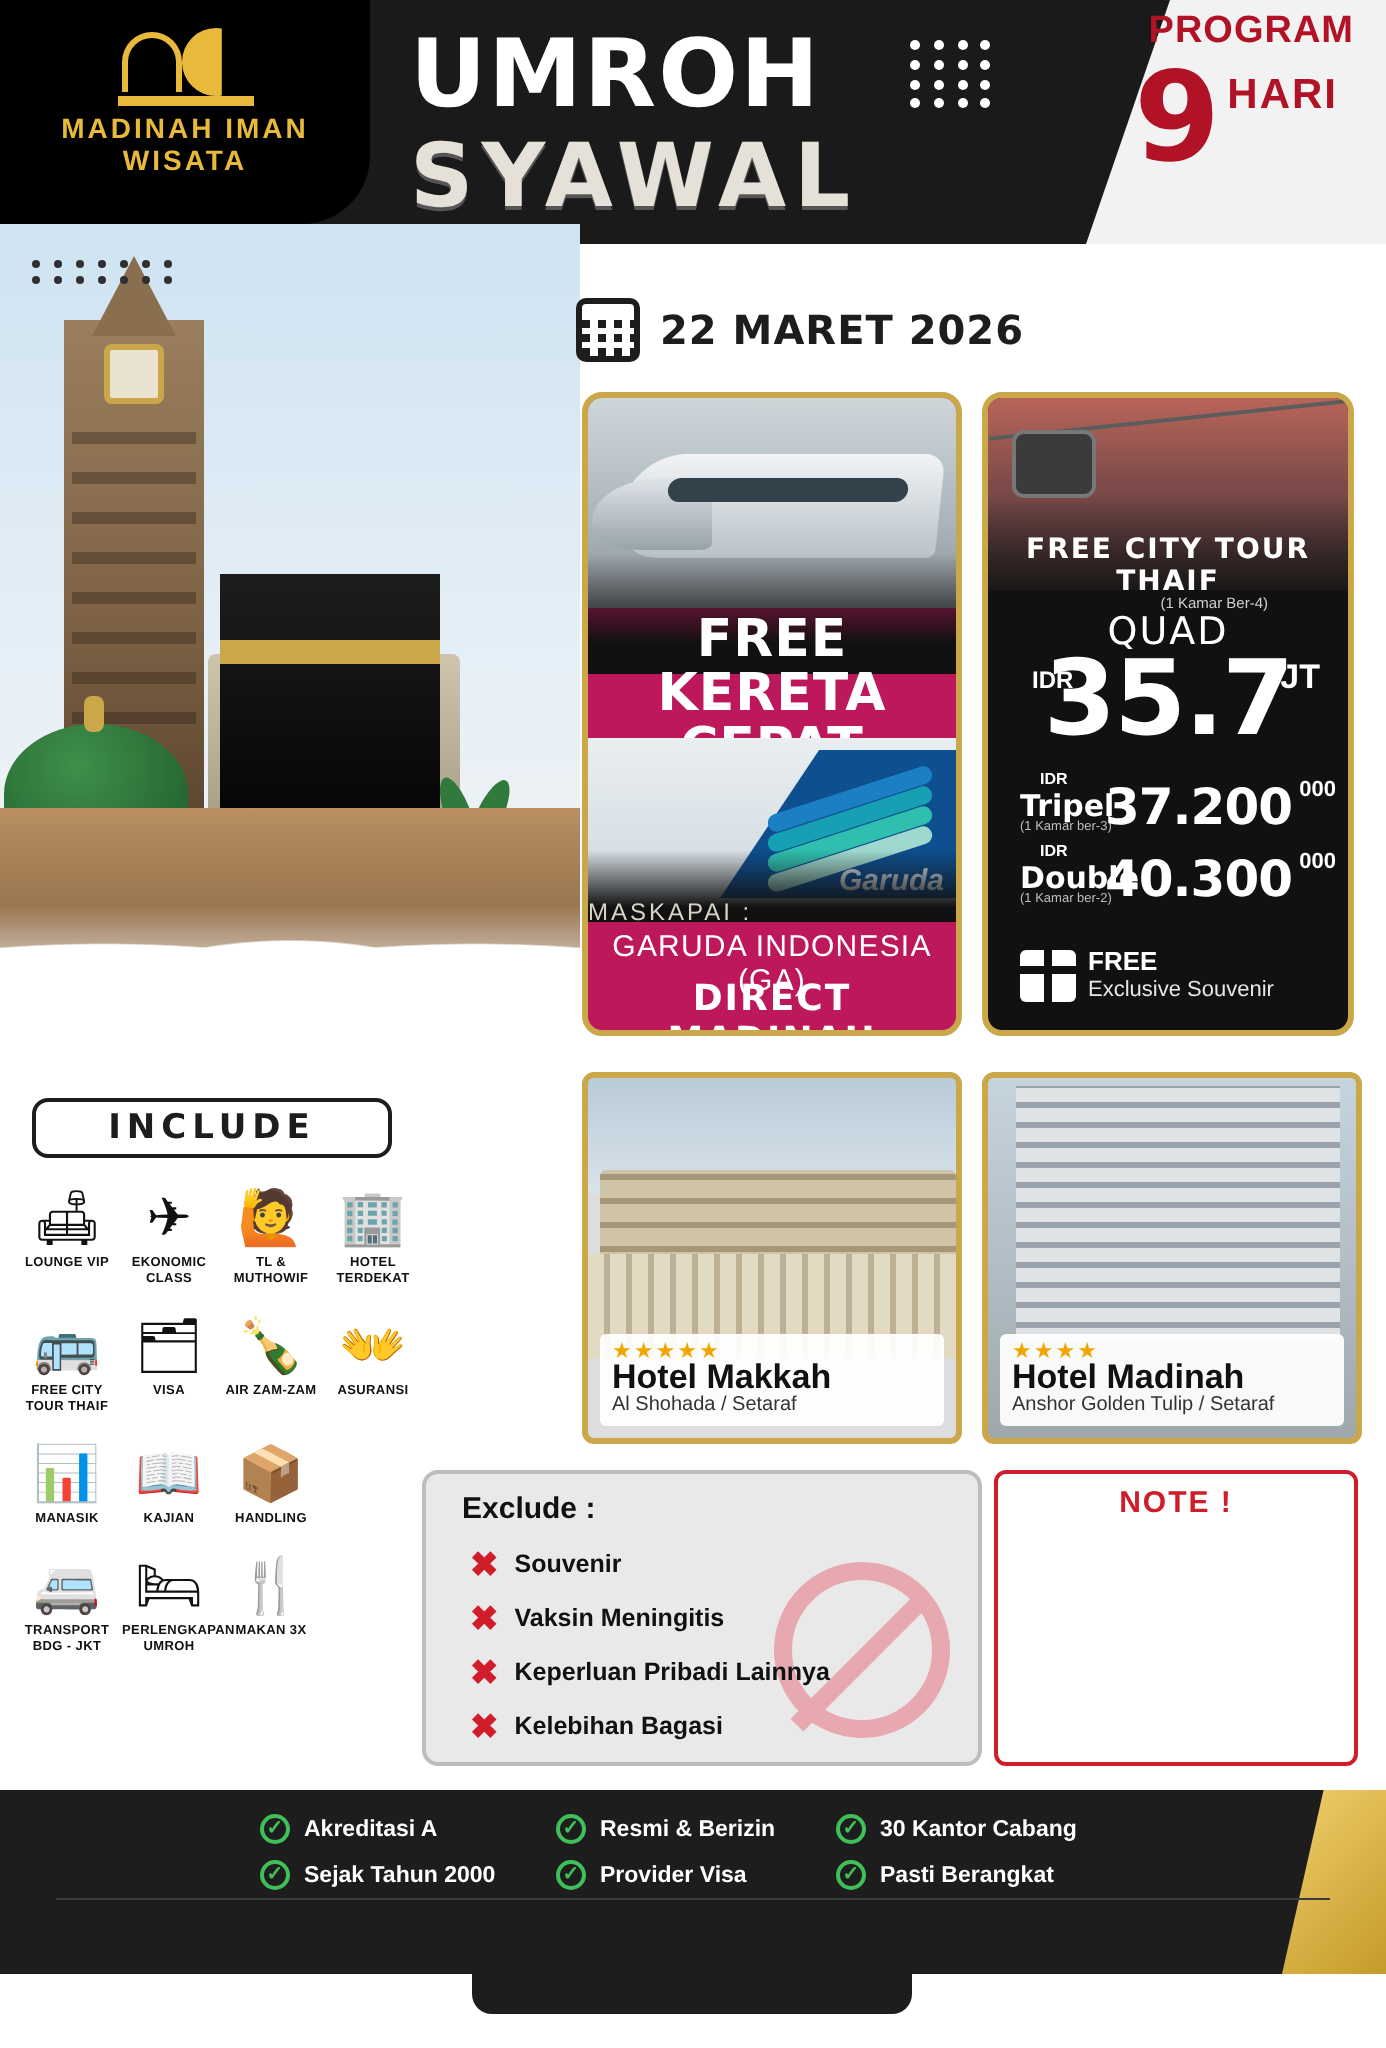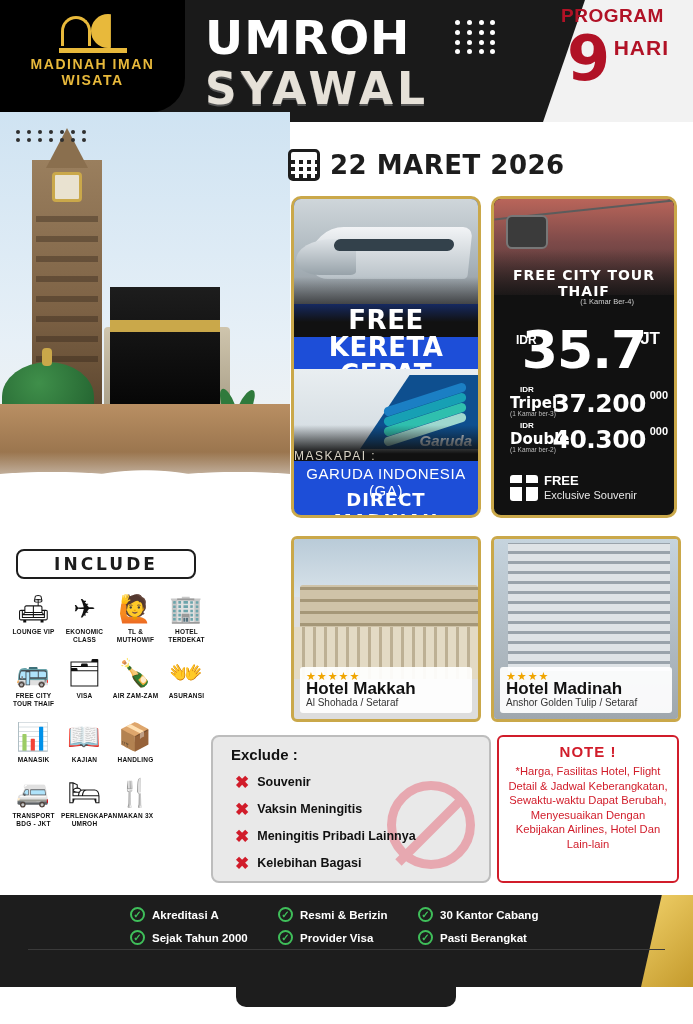--- a/index.html
+++ b/index.html
@@ -74,21 +74,21 @@
   .dots-grid {
     position: absolute; left: 455px; top: 20px;
     width: 44px; height: 36px;
     display: grid; grid-template-columns: repeat(4, 1fr); grid-template-rows: repeat(4, 1fr);
     gap: 3px;
   }
   .dots-grid i { width: 5px; height: 5px; background: #ffffff; border-radius: 50%; display: block; }
 
   .program-badge {
     position: absolute; right: 16px; top: 6px; width: 116px; height: 110px;
-    text-align: left; color: #b11226;
+    text-align: right; color: #b11226;
   }
   .program-word {
     font-size: 19px; font-weight: bold; letter-spacing: 0.5px; line-height: 20px;
     color: #b11226;
   }
   .program-num {
     position: absolute; left: 6px; top: 22px;
     font-size: 62px; font-weight: bold; color: #b11226; line-height: 62px;
     font-family: "DejaVu Sans", sans-serif;
   }
@@ -180,29 +180,29 @@
   }
   .cal-icon {
     position: relative; width: 32px; height: 32px;
     border: 3px solid #1d1d1d; border-radius: 5px;
     background:
       repeating-linear-gradient(90deg, #1d1d1d 0 4px, transparent 4px 8px) 0 8px/100% 4px no-repeat,
       repeating-linear-gradient(90deg, #1d1d1d 0 4px, transparent 4px 8px) 0 15px/100% 4px no-repeat,
       repeating-linear-gradient(90deg, #1d1d1d 0 4px, transparent 4px 8px) 0 22px/100% 4px no-repeat;
   }
   .date-text {
-    font-size: 26px; font-weight: bold; color: #1d1d1d; letter-spacing: 0.5px;
+    font-size: 20px; font-weight: bold; color: #1d1d1d; letter-spacing: 0.5px;
     font-family: "DejaVu Sans", sans-serif;
   }
 
   
   .card-kereta {
     position: absolute; left: 291px; top: 196px; width: 190px; height: 322px;
     border: 3px solid #caa84a; border-radius: 10px;
-    background: #1d4ed8; overflow: hidden;
+    background: #be185d; overflow: hidden;
   }
   .kereta-photo {
     position: absolute; left: 0; top: 0; width: 100%; height: 105px;
     background: linear-gradient(180deg, #cfd6da 0%, #a9b4bb 60%, #8d9399 100%);
     overflow: hidden;
   }
   .train-body {
     position: absolute; left: 16px; top: 28px; width: 160px; height: 52px;
     background: linear-gradient(180deg, #f2f4f6, #b9c2c8);
     border-radius: 45px 14px 6px 30px;
@@ -600,20 +600,21 @@
     <div class="direct-madinah">DIRECT MADINAH</div>
   </div>
 
   <div class="card-price">
     <div class="thaif-photo">
       <div class="cable-line"></div>
       <div class="cablecar"></div>
     </div>
     <div class="thaif-fade"></div>
     <div class="thaif-title">FREE CITY TOUR THAIF</div>
+    <div class="quad-line">QUAD</div>
     <div class="quad-sub">(1 Kamar Ber-4)</div>
     <div class="idr-main">IDR</div>
     <div class="price-main">35.7</div>
     <div class="price-jt">JT</div>
 
     <div class="row-tripel">
       <div class="rk-idr">IDR</div>
       <div class="rk-name">Tripel</div>
       <div class="rk-sub">(1 Kamar ber-3)</div>
       <div class="rk-price">37.200</div>
@@ -736,31 +737,30 @@
     <div class="ex-item" style="top:34px">
       <span class="ex-x">✖</span>
       <span class="ex-label">Souvenir</span>
     </div>
     <div class="ex-item" style="top:61px">
       <span class="ex-x">✖</span>
       <span class="ex-label">Vaksin Meningitis</span>
     </div>
     <div class="ex-item" style="top:88px">
       <span class="ex-x">✖</span>
-      <span class="ex-label">Meningitis Pribadi Lainnya</span>
+      <span class="ex-label">Keperluan Pribadi Lainnya</span>
     </div>
     <div class="ex-item" style="top:115px">
       <span class="ex-x">✖</span>
       <span class="ex-label">Kelebihan Bagasi</span>
     </div>
   </div>
 
   <div class="note-box">
     <div class="note-title">NOTE !</div>
-    <div class="note-body">*Harga, Fasilitas Hotel, Flight Detail &amp; Jadwal Keberangkatan, Sewaktu-waktu Dapat Berubah, Menyesuaikan Dengan Kebijakan Airlines, Hotel Dan Lain-lain</div>
   </div>
 
   <div class="footer">
     <div class="footer-gold"></div>
     <div class="check-grid">
       <div class="chk">
         <span class="chk-mark">✓</span>
         <span class="chk-label">Akreditasi A</span>
       </div>
       <div class="chk">

